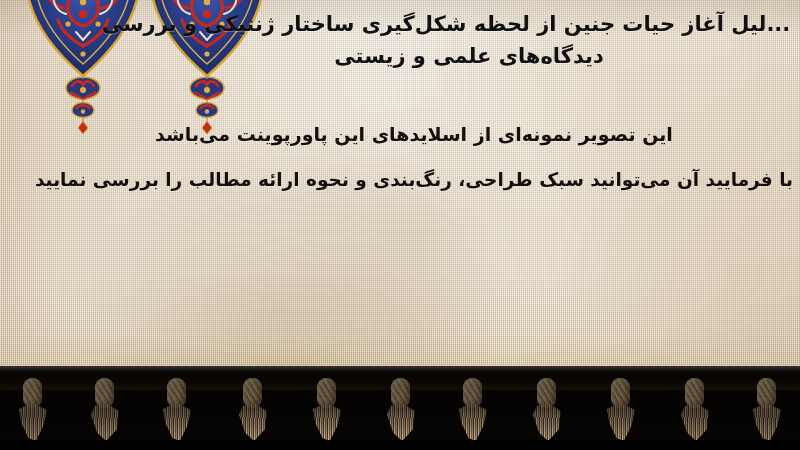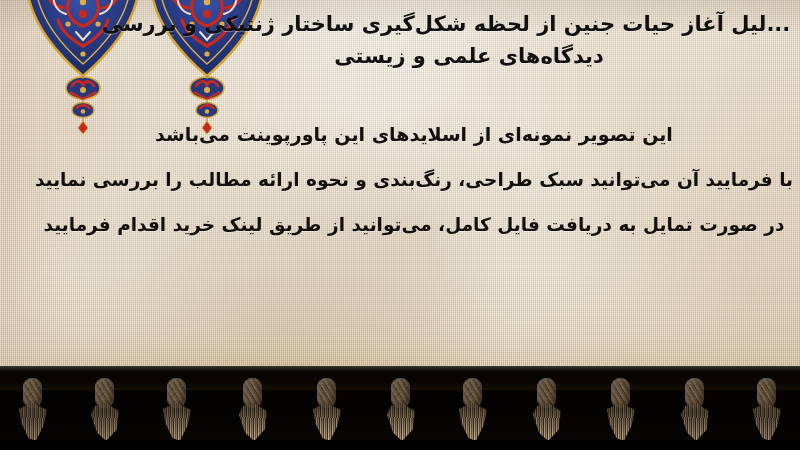--- a/index.html
+++ b/index.html
@@ -361,21 +361,20 @@
     </svg>
 
     <div class="title-block">
       <div class="title-line l1">...لیل آغاز حیات جنین از لحظه شکل‌گیری ساختار ژنتیکی و بررسی</div>
       <div class="title-line l2">دیدگاه‌های علمی و زیستی</div>
     </div>
 
     <div class="body-block">
       <div class="body-line b1">این تصویر نمونه‌ای از اسلایدهای این پاورپوینت می‌باشد</div>
       <div class="body-line b2">با فرمایید آن می‌توانید سبک طراحی، رنگ‌بندی و نحوه ارائه مطالب را بررسی نمایید</div>
-      <div class="body-line b3">در صورت تمایل به دریافت فایل کامل، می‌توانید از طریق لینک خرید اقدام فرمایید</div>
     </div>
   </div>
 
   <div class="fringe-band">
     <div class="fringe-rope"></div>
     <div class="fringe-top-shade"></div>
 
     <div class="tassel" style="left:18px;">
         <div class="knot"></div>
         <div class="strands"></div>

